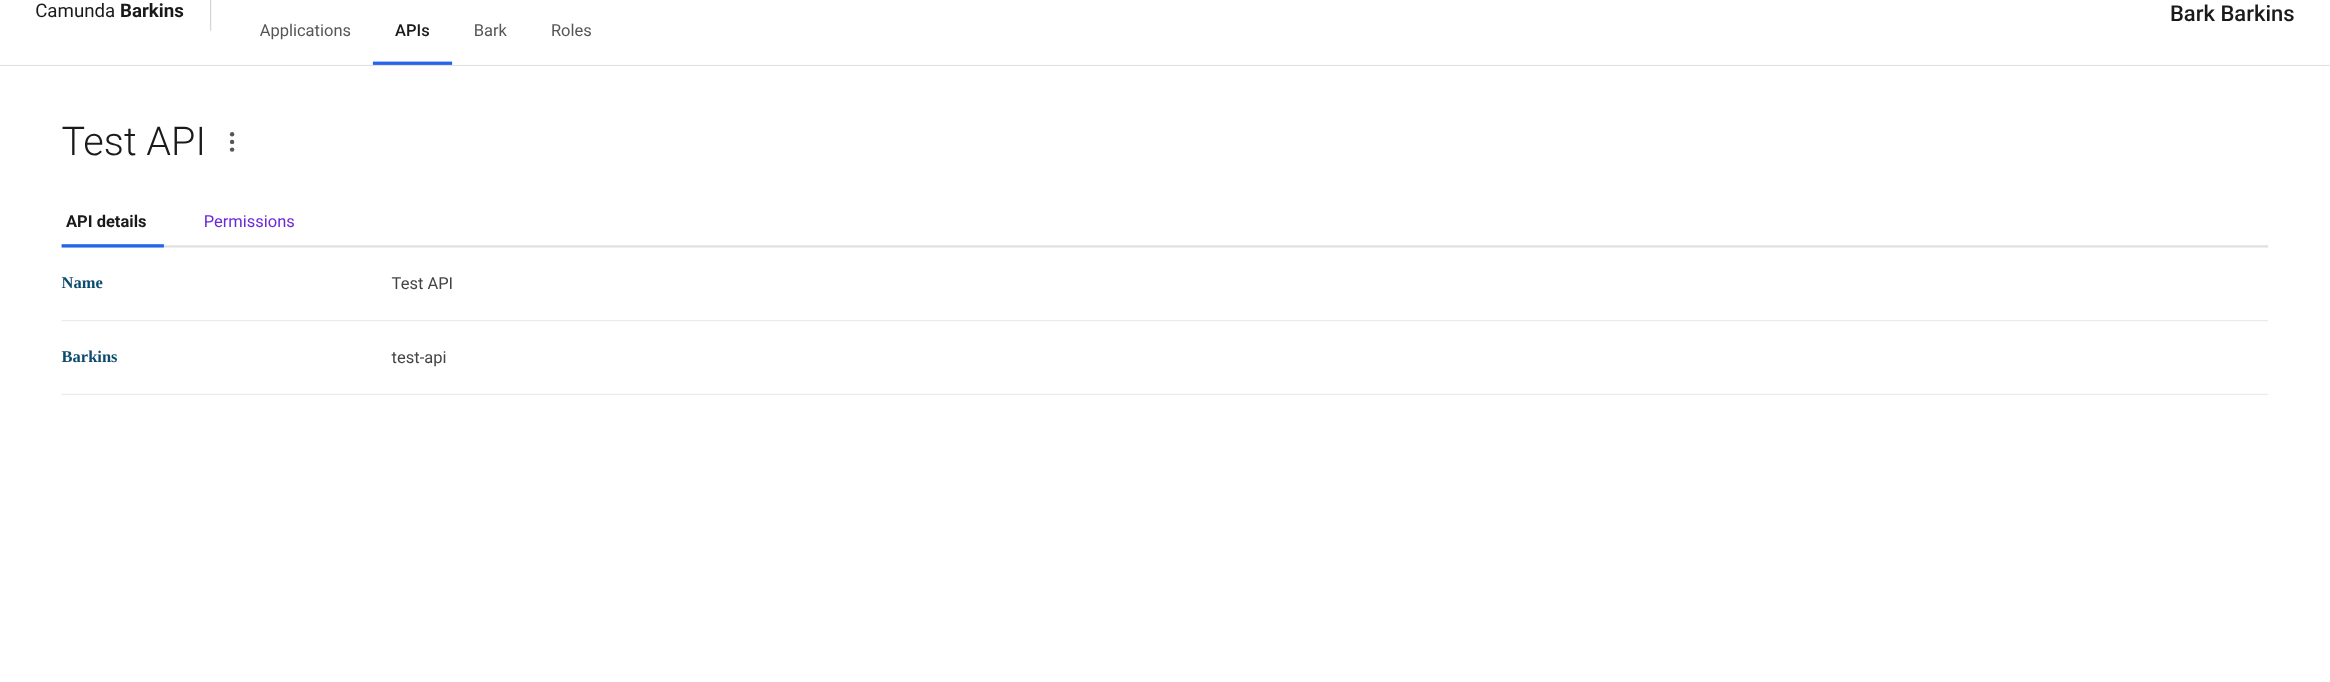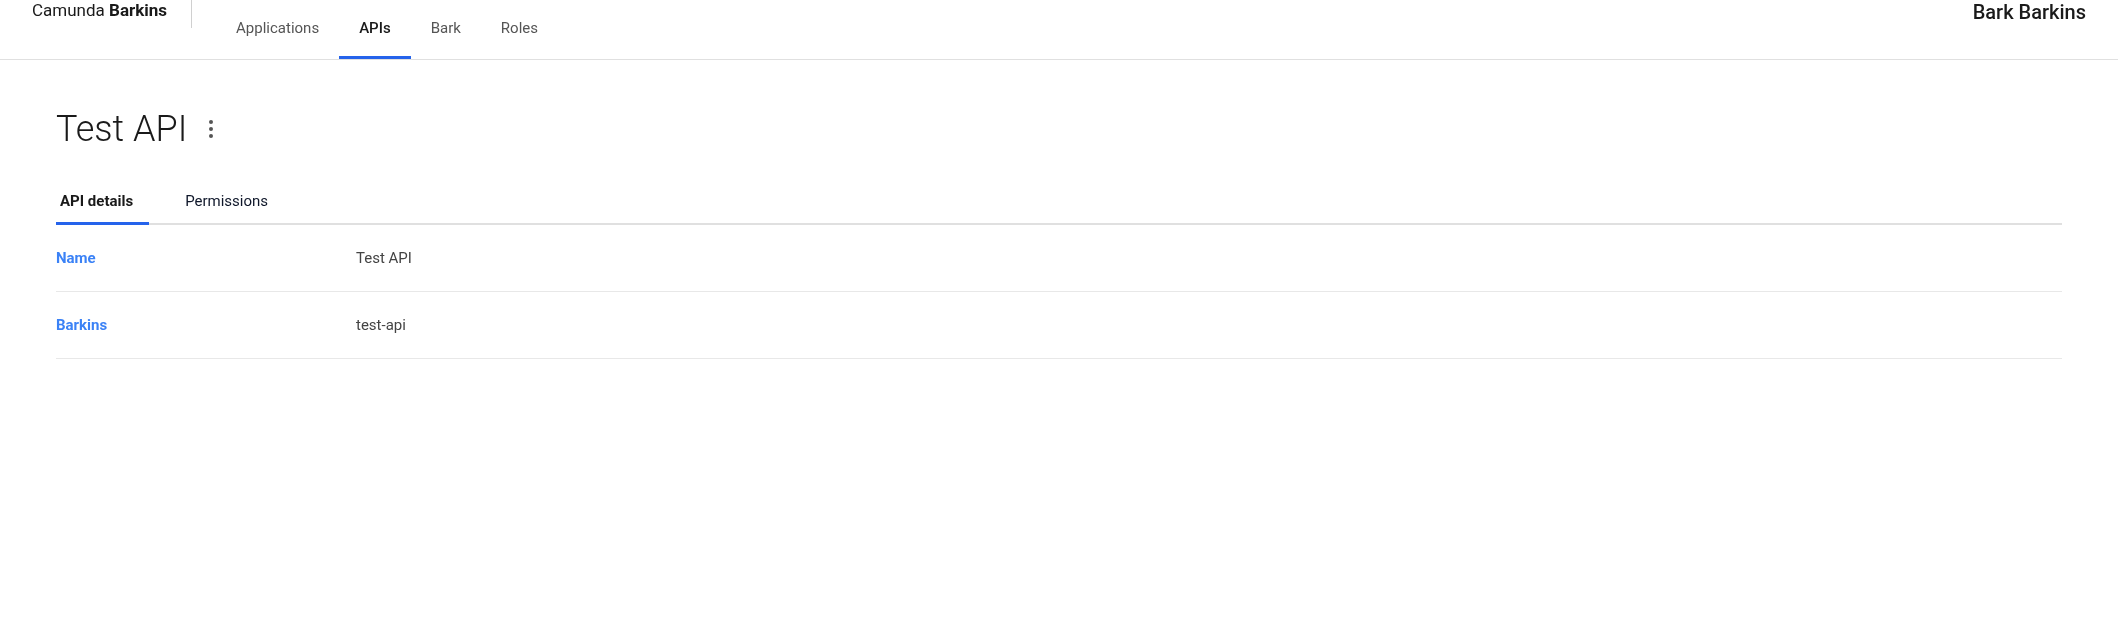--- a/index.html
+++ b/index.html
@@ -123,21 +123,21 @@
     .tabs {
       display: flex;
       border-bottom: 2px solid #e0e0e0;
       margin-bottom: 0;
     }
 
     .tab {
       padding: 10px 16px 12px 4px;
       font-size: 15px;
       cursor: pointer;
-      color: #0f172a;
+      color: #6d28d9;
       border-bottom: 3px solid transparent;
       margin-bottom: -2px;
       margin-right: 32px;
     }
 
     .tab.active {
       color: #1a1a1a;
       font-weight: 700;
       border-bottom: 3px solid #2563eb;
     }
@@ -152,22 +152,23 @@
       display: flex;
       align-items: center;
       padding: 24px 0;
       border-bottom: 1px solid #e8e8e8;
     }
 
     .detail-label {
       width: 300px;
       font-size: 15px;
       font-weight: 700;
-      color: #3b82f6;
+      color: #0c4a6e;
       flex-shrink: 0;
+      font-family: Liberation Serif, serif;
     }
 
     .detail-value {
       font-size: 15px;
       color: #444;
     }
   </style>
 </head>
 <body>
 

